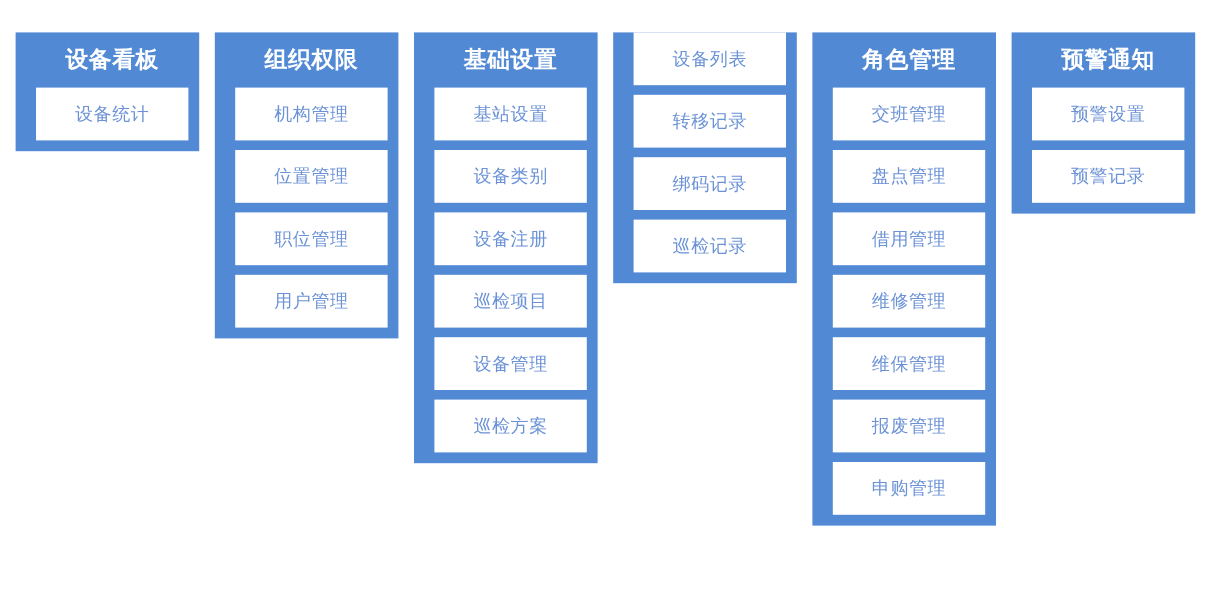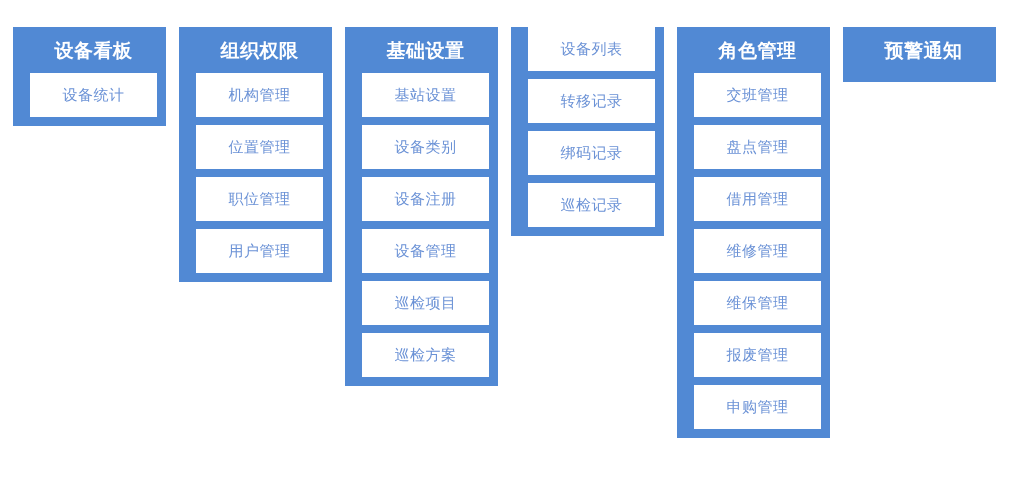--- a/index.html
+++ b/index.html
@@ -80,22 +80,22 @@
         <div class="menu-item">职位管理</div>
         <div class="menu-item">用户管理</div>
       </div>
     </div>
     <div class="menu-column">
       <div class="column-header">基础设置</div>
       <div class="column-items">
         <div class="menu-item">基站设置</div>
         <div class="menu-item">设备类别</div>
         <div class="menu-item">设备注册</div>
+        <div class="menu-item">巡检项目</div>
         <div class="menu-item">设备管理</div>
-        <div class="menu-item">巡检项目</div>
         <div class="menu-item">巡检方案</div>
       </div>
     </div>
     <div class="menu-column">
       <div class="column-items">
         <div class="menu-item">设备列表</div>
         <div class="menu-item">转移记录</div>
         <div class="menu-item">绑码记录</div>
         <div class="menu-item">巡检记录</div>
       </div>
@@ -107,14 +107,18 @@
         <div class="menu-item">盘点管理</div>
         <div class="menu-item">借用管理</div>
         <div class="menu-item">维修管理</div>
         <div class="menu-item">维保管理</div>
         <div class="menu-item">报废管理</div>
         <div class="menu-item">申购管理</div>
       </div>
     </div>
     <div class="menu-column">
       <div class="column-header">预警通知</div>
+      <div class="column-items">
+        <div class="menu-item">预警设置</div>
+        <div class="menu-item">预警记录</div>
+      </div>
     </div>
   </div>
 
 </body></html>

